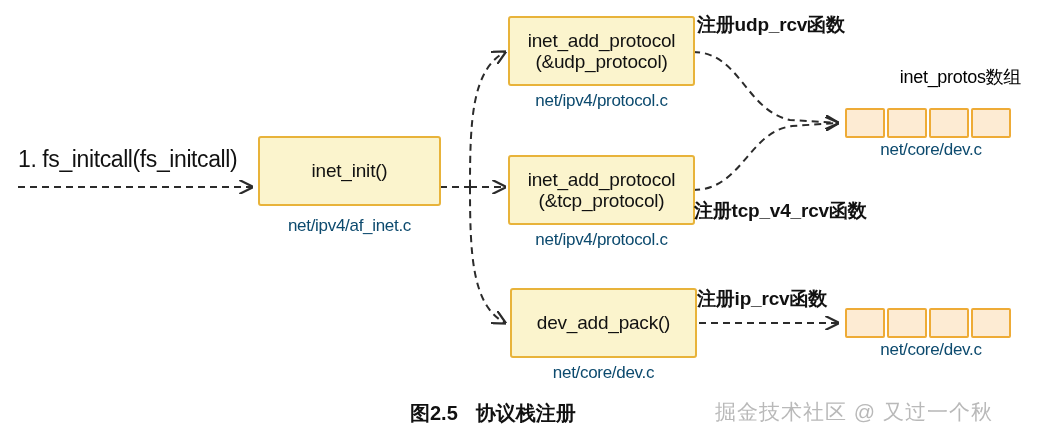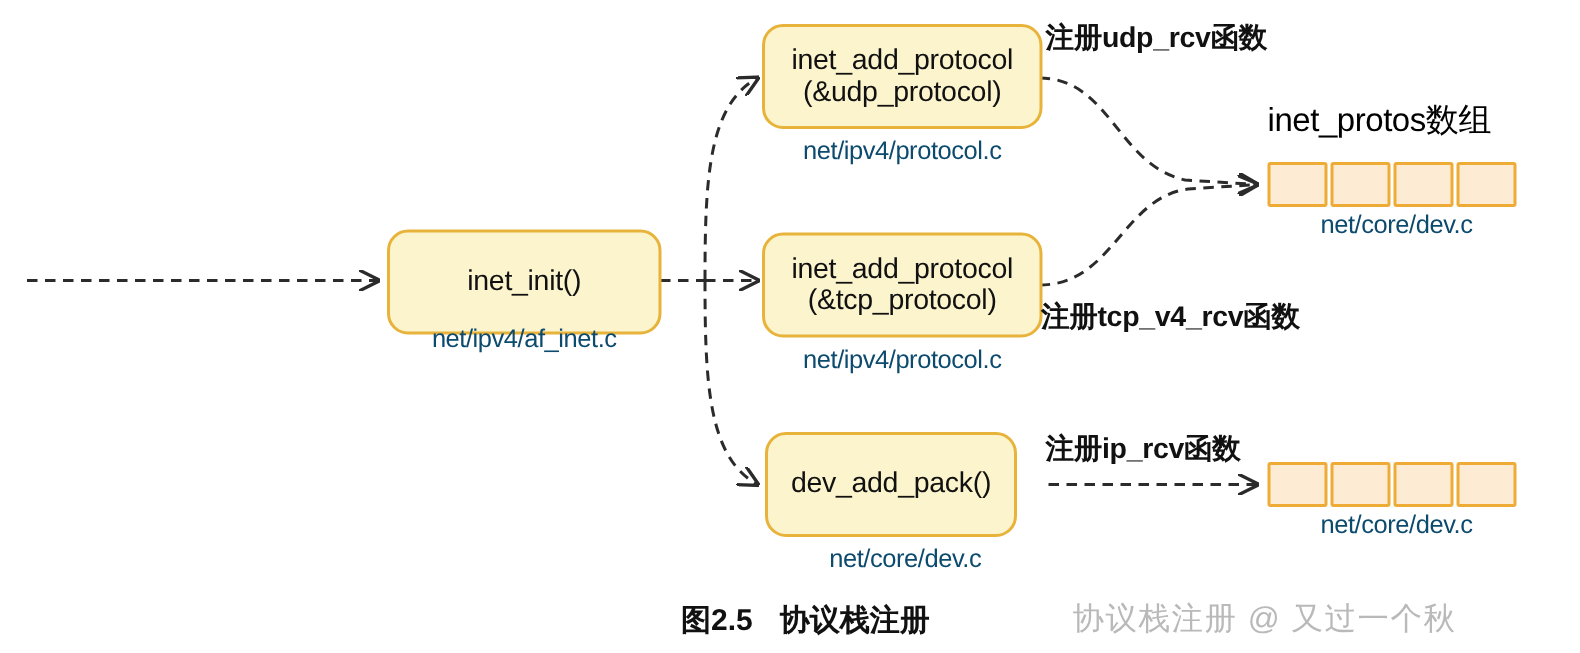--- a/index.html
+++ b/index.html
@@ -23,21 +23,21 @@
     width: 1053px;
     height: 435px;
   }
 
   
   .box {
     position: absolute;
     box-sizing: border-box;
     background: #fbf4cd;
     border: 2px solid #e8b33a;
-    border-radius: 14px;
+    border-radius: 3px;
     display: flex;
     align-items: center;
     justify-content: center;
     text-align: center;
     line-height: 1.12;
     color: #111111;
     letter-spacing: -0.2px;
   }
   .box .l1 { display: block; }
   .box .l2 { display: block; }
@@ -58,24 +58,24 @@
     font-size: 19px;
     font-weight: 700;
     color: #111111;
     white-space: nowrap;
     letter-spacing: -0.2px;
   }
 
   
   .arrtitle {
     position: absolute;
-    font-size: 22px;
+    font-size: 18px;
     color: #000000;
     white-space: nowrap;
-    text-align: left;
+    text-align: right;
     letter-spacing: -0.3px;
   }
   .array {
     position: absolute;
     display: flex;
     gap: 2px;
   }
   .cell {
     width: 40px;
     height: 30px;
@@ -94,21 +94,20 @@
     letter-spacing: -0.4px;
   }
 
   
   .figcap {
     position: absolute;
     font-size: 20px;
     font-weight: 700;
     color: #111111;
     white-space: nowrap;
-    margin-left: 44px;
   }
   .figcap .num { margin-right: 18px; }
   .watermark {
     position: absolute;
     font-size: 21px;
     color: #b9b9b9;
     white-space: nowrap;
     letter-spacing: 1px;
   }
 </style>
@@ -134,22 +133,23 @@
 
     <path d="M 470 187 C 470 255 472 305 505 323" fill="none" stroke="#2b2b2b" stroke-width="2" stroke-dasharray="7 5" marker-end="url(#ah)"></path>
 
     <path d="M 693 52 C 740 52 745 110 790 120 L 838 123" fill="none" stroke="#2b2b2b" stroke-width="2" stroke-dasharray="7 5" marker-end="url(#ah)"></path>
 
     <path d="M 693 190 C 742 190 748 132 792 126 L 838 123" fill="none" stroke="#2b2b2b" stroke-width="2" stroke-dasharray="7 5" marker-end="url(#ah)"></path>
 
     <path d="M 699 323 L 838 323" fill="none" stroke="#2b2b2b" stroke-width="2" stroke-dasharray="7 5" marker-end="url(#ah)"></path>
   </svg>
 
-
-  <div class="box" style="left:258px; top:153px; width:183px; height:70px; font-size:19px;">
+  <div class="entry" style="left:18px; top:146px;">1. fs_initcall(fs_initcall)</div>
+
+  <div class="box" style="left:258px; top:136px; width:183px; height:70px; font-size:19px;">
     <span>
       <span class="l1">inet_init()</span>
     </span>
   </div>
   <div class="filecap" style="left:258px; top:216px; width:183px;">net/ipv4/af_inet.c</div>
 
   <div class="box" style="left:508px; top:16px; width:187px; height:70px; font-size:19px;">
     <span>
       <span class="l1">inet_add_protocol</span>
       <span class="l2">(&amp;udp_protocol)</span>
@@ -158,21 +158,21 @@
   <div class="filecap" style="left:508px; top:91px; width:187px;">net/ipv4/protocol.c</div>
 
   <div class="box" style="left:508px; top:155px; width:187px; height:70px; font-size:19px;">
     <span>
       <span class="l1">inet_add_protocol</span>
       <span class="l2">(&amp;tcp_protocol)</span>
     </span>
   </div>
   <div class="filecap" style="left:508px; top:230px; width:187px;">net/ipv4/protocol.c</div>
 
-  <div class="box" style="left:510px; top:288px; width:168px; height:70px; font-size:19px;">
+  <div class="box" style="left:510px; top:288px; width:187px; height:70px; font-size:19px;">
     <span>
       <span class="l1">dev_add_pack()</span>
     </span>
   </div>
   <div class="filecap" style="left:510px; top:363px; width:187px;">net/core/dev.c</div>
 
   <div class="edgelbl" style="left:697px; top:12px;">注册udp_rcv函数</div>
 
   <div class="edgelbl" style="left:694px; top:198px;">注册tcp_v4_rcv函数</div>
 
@@ -192,15 +192,15 @@
     <div class="cell"></div>
     <div class="cell"></div>
     <div class="cell"></div>
   </div>
   <div class="filecap" style="left:845px; top:340px; width:172px;">net/core/dev.c</div>
 
   <div class="figcap" style="left:410px; top:400px;">
     <span class="num">图2.5</span><span>协议栈注册</span>
   </div>
 
-  <div class="watermark" style="left:715px; top:398px;">协议栈注册 @ 又过一个秋</div>
+  <div class="watermark" style="left:715px; top:398px;">掘金技术社区 @ 又过一个秋</div>
 
 </div>
 
 </body></html>

